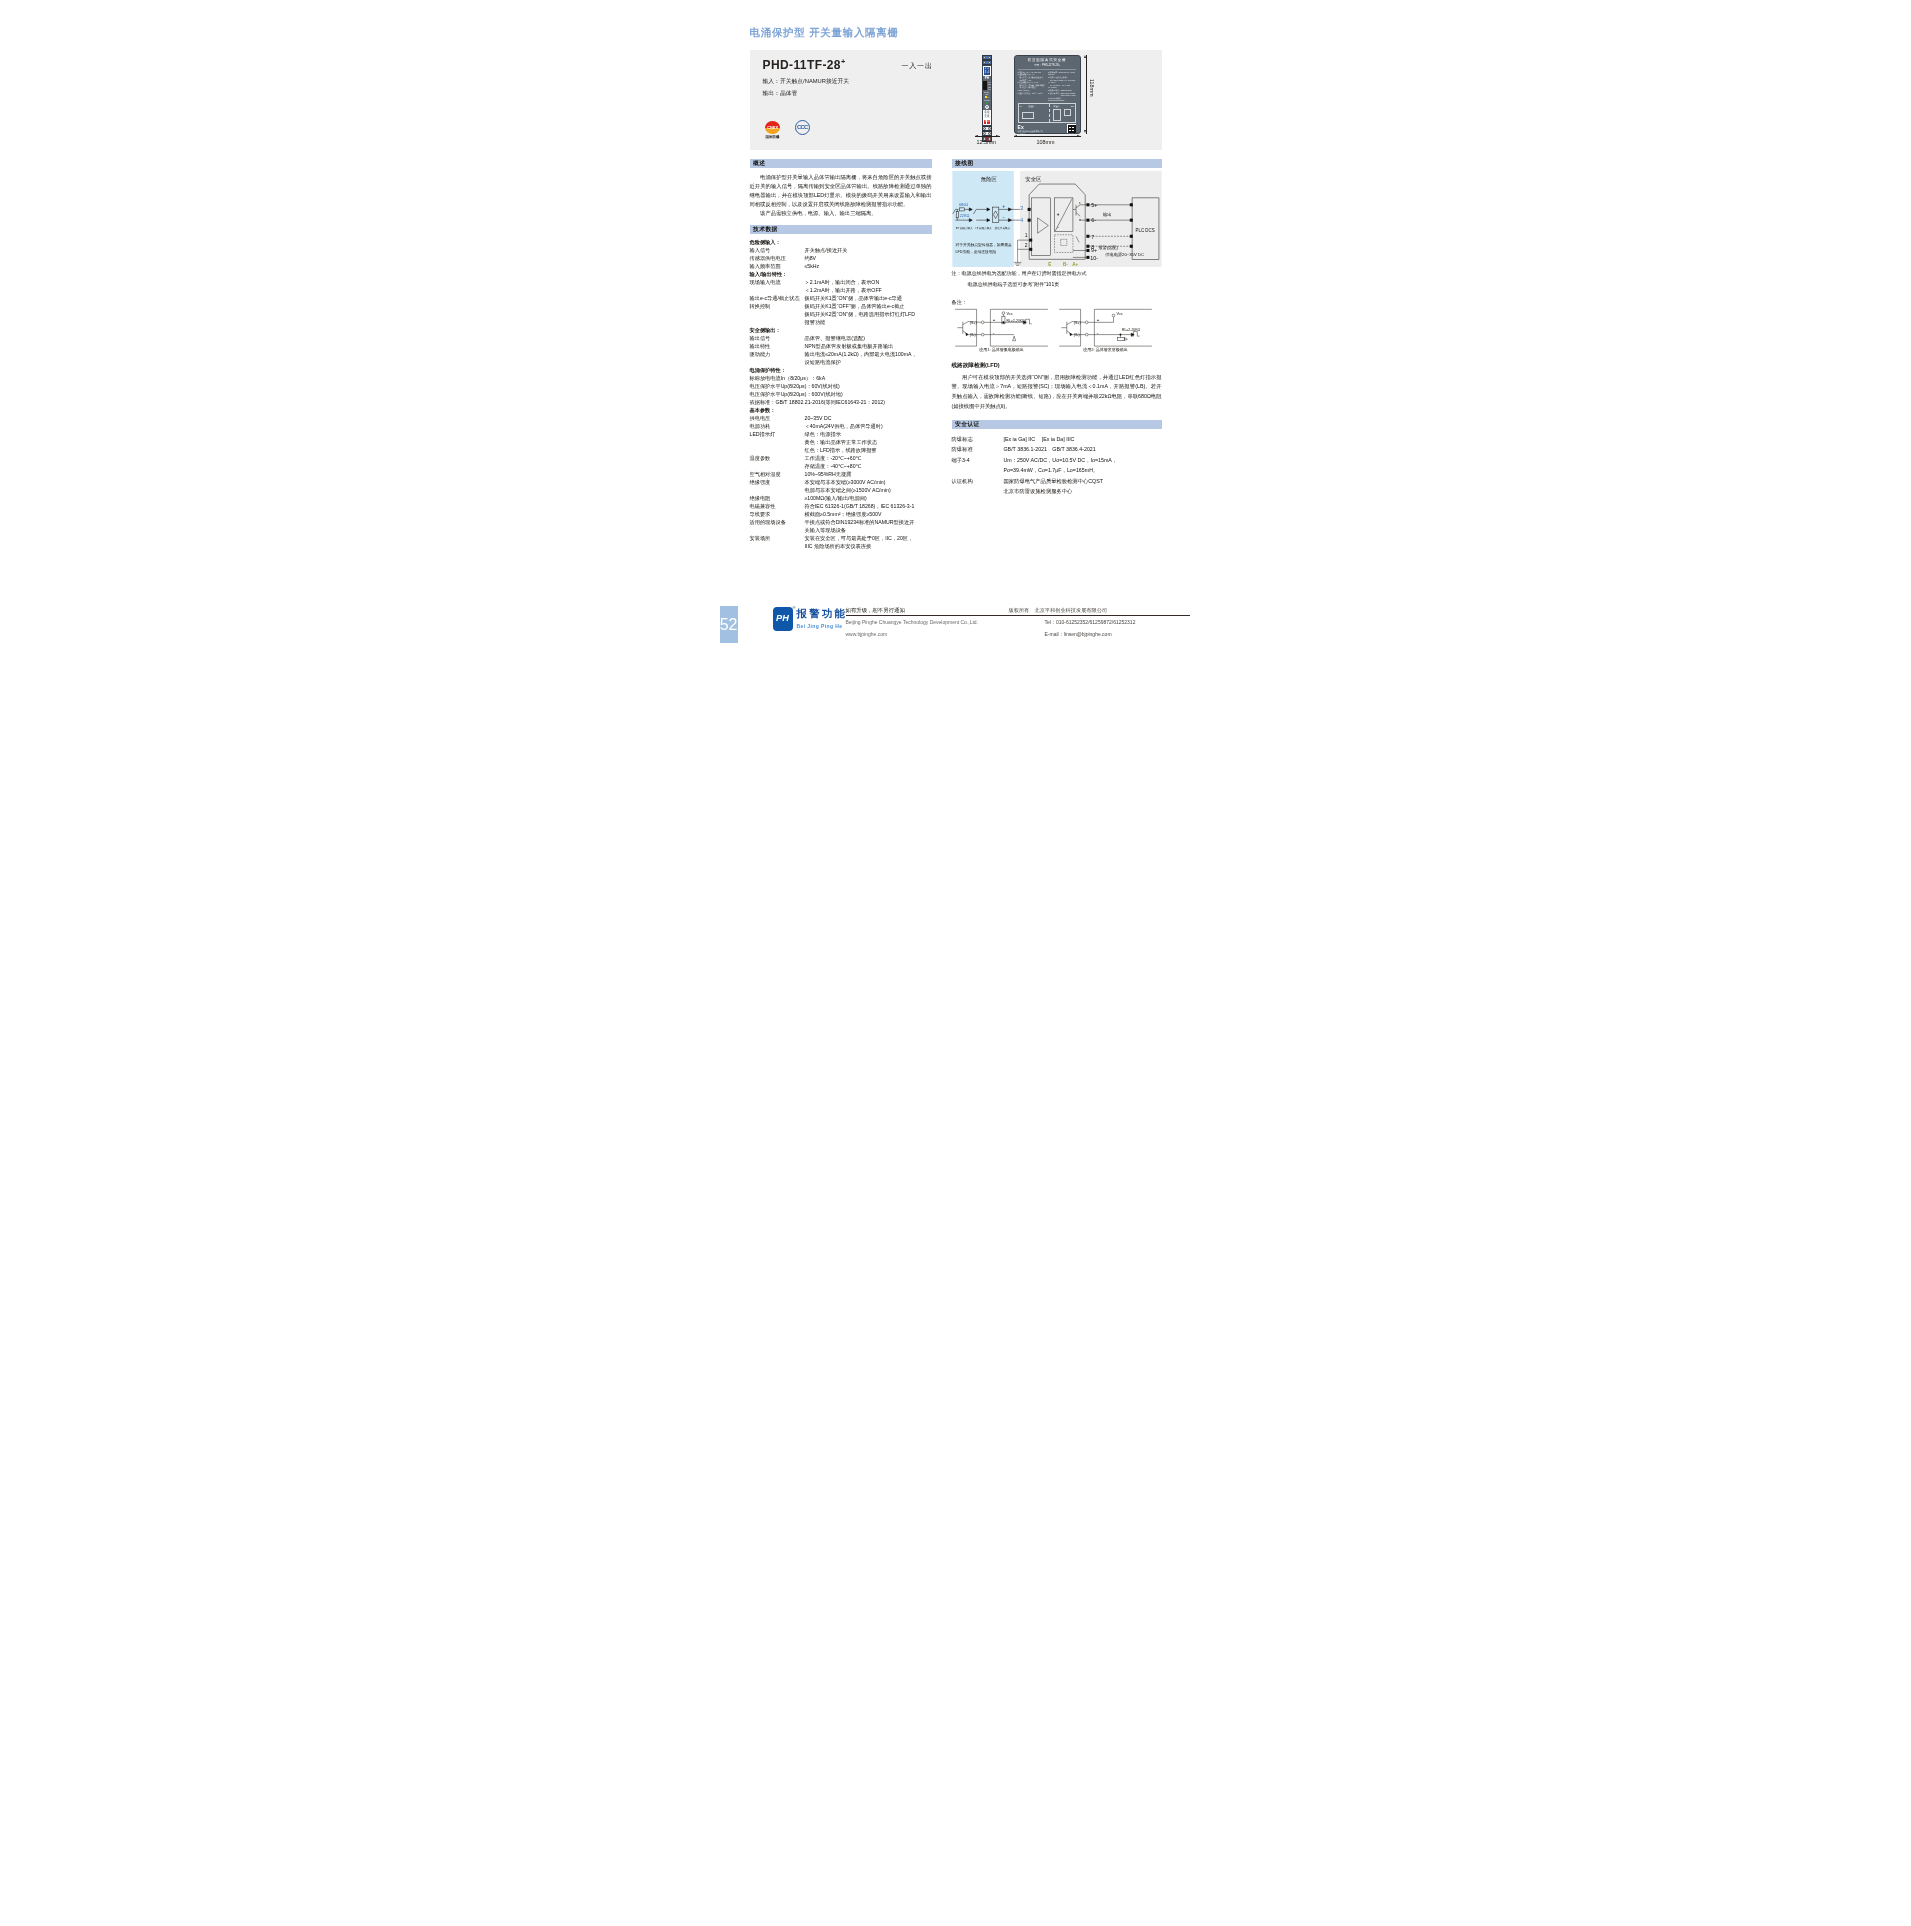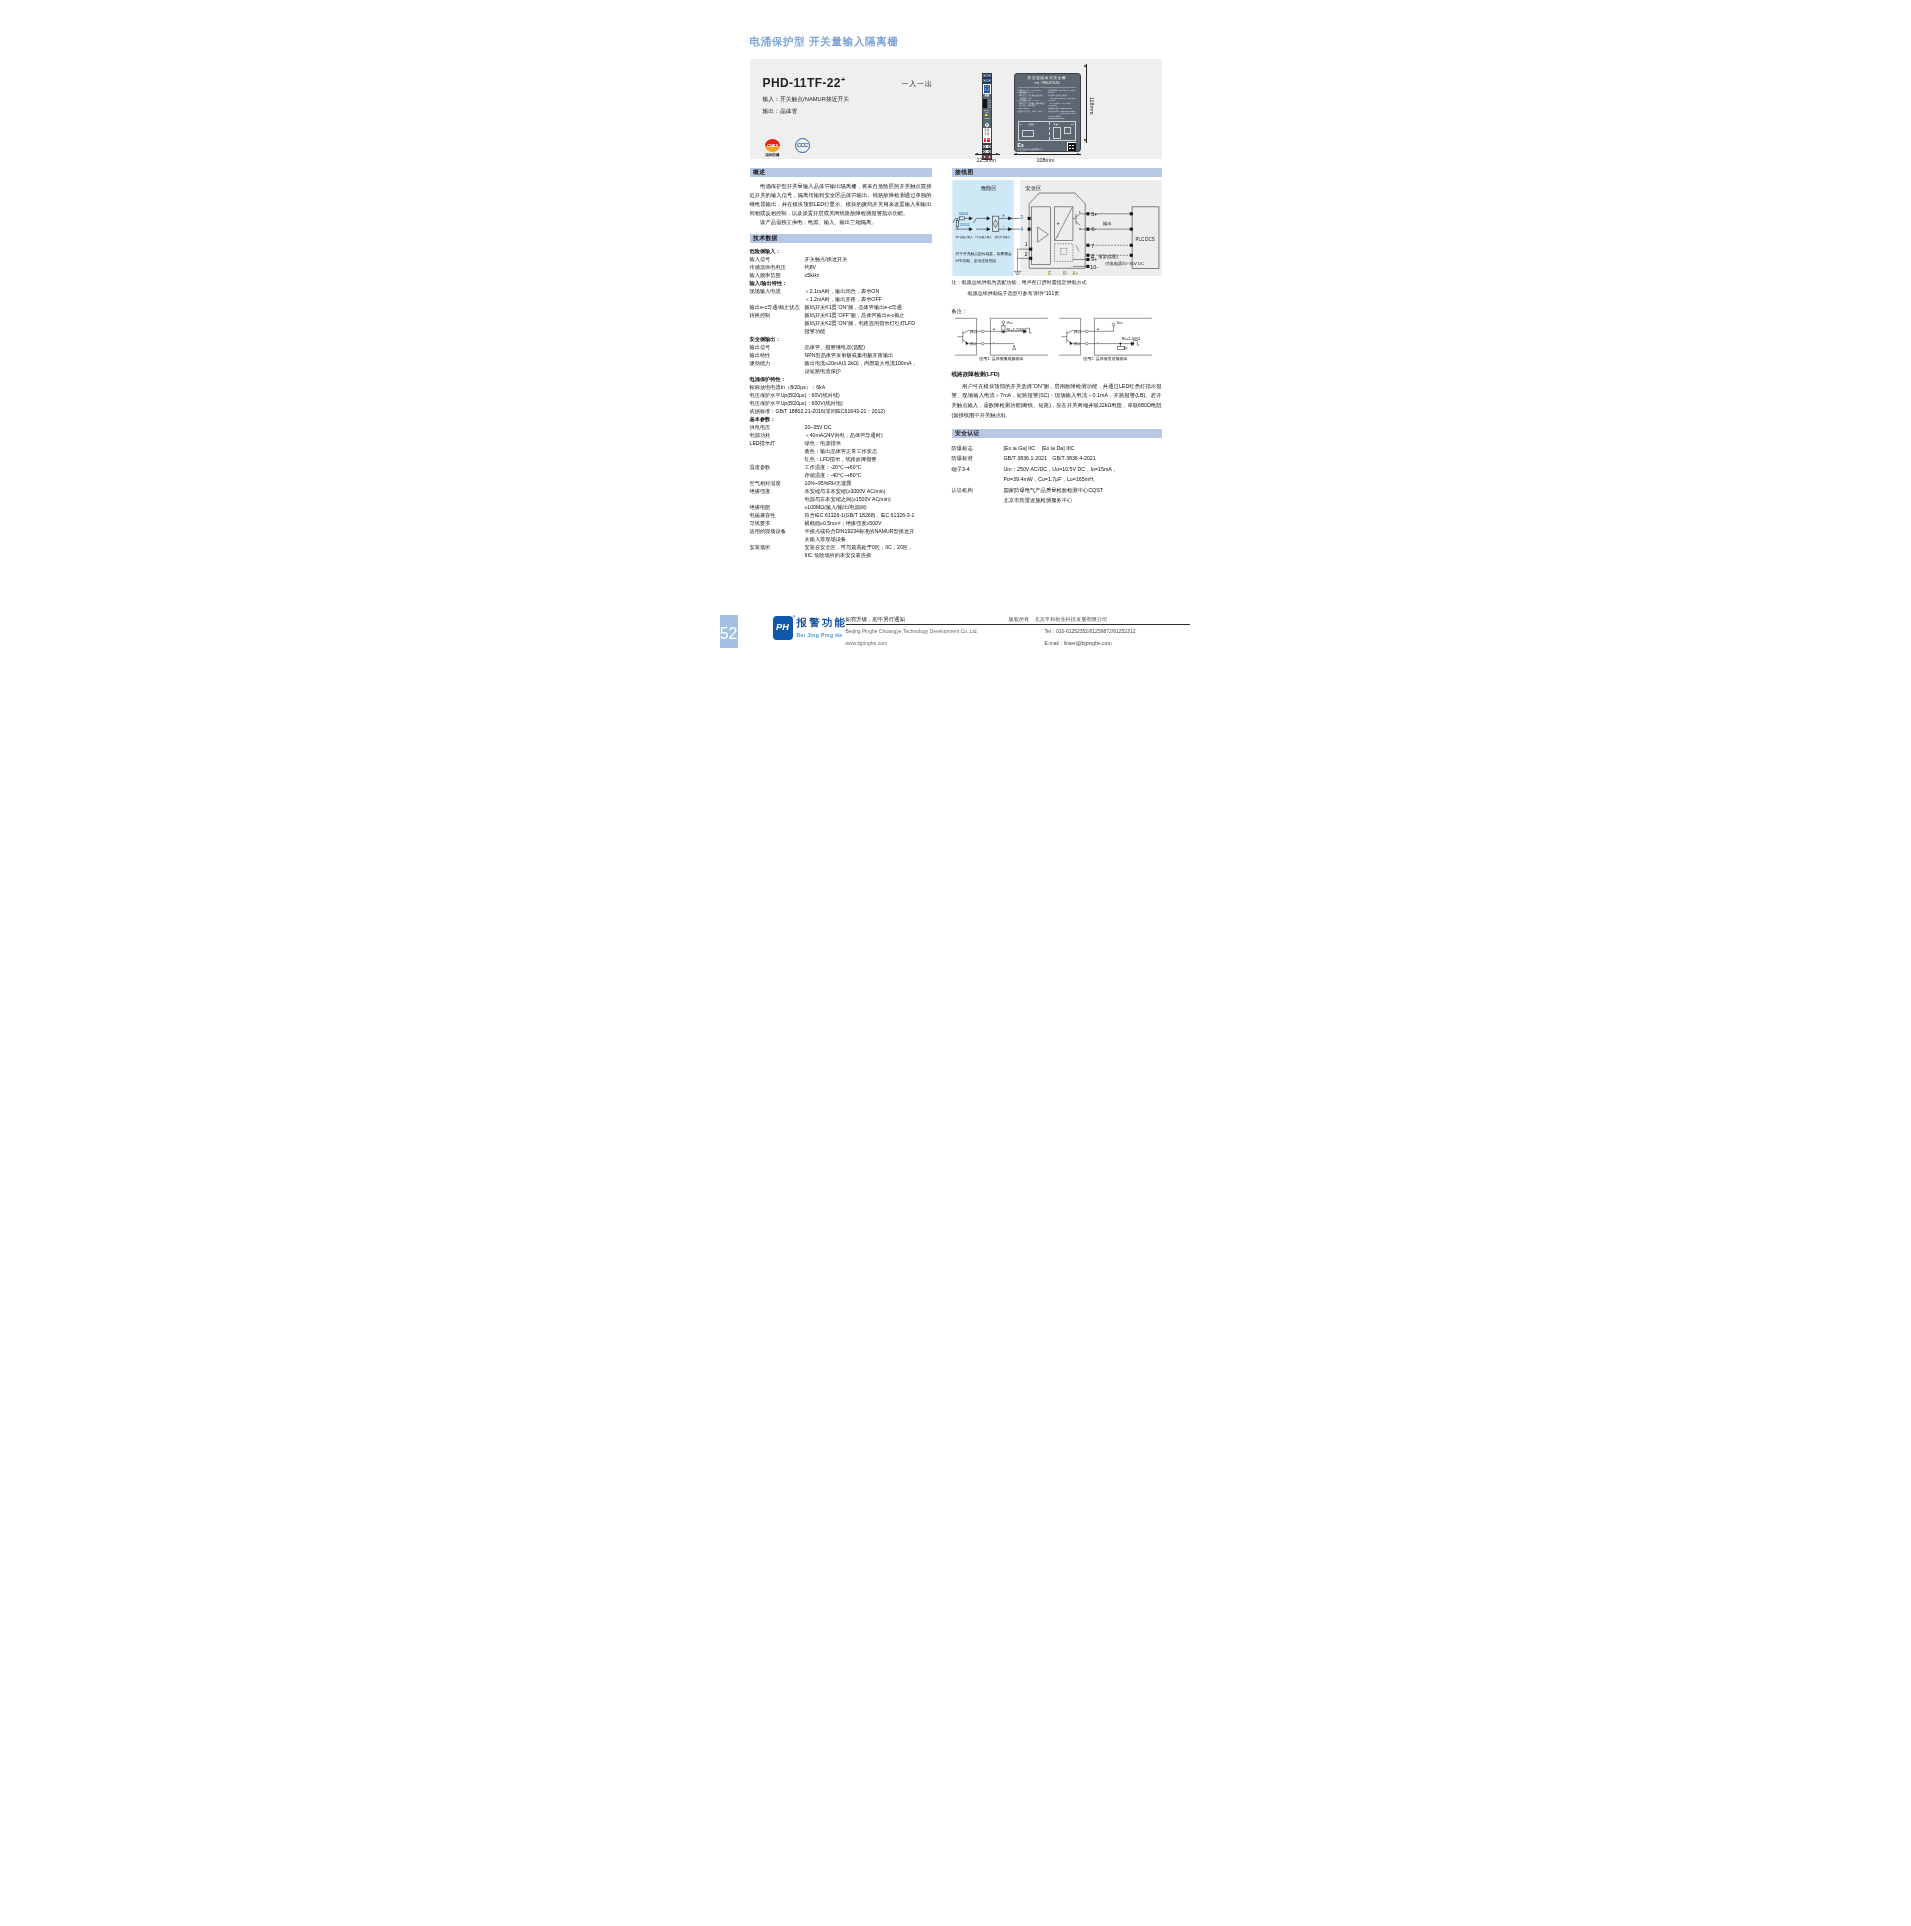--- a/index.html
+++ b/index.html
@@ -1,20 +1,20 @@
 <!DOCTYPE html>
 <html style="font-size:6.2px"><head>
 <meta charset="utf-8">
 <style>
   * { margin:0; padding:0; box-sizing:border-box; }
   html,body { background:#ffffff; }
   body { font-family:"Liberation Sans","DejaVu Sans",sans-serif; color:#1a1a1a; }
   .page { position:relative; width:478px; height:648px; margin:0 auto; background:#ffffff; overflow:hidden; }
 
-  .abs { position:absolute;margin-top:9px; }
+  .abs { position:absolute; }
 
   
   .doc-title { left:33px; top:26px; font-size:10.4px; font-weight:bold; color:#7da4d6; letter-spacing:0.8px; }
   .product-box { left:33px; top:50px; width:412px; height:100px; background:#efefef; }
   .model { left:13px; top:7px; font-size:12px; font-weight:bold; color:#262220; letter-spacing:0.4px; }
   .model sup { font-size:7.3px; }
   .io-count { left:152px; top:10.8px; font-size:7px; color:#262220; letter-spacing:0.8px; }
   .spec-line1 { left:13px; top:27px; font-size:5.8px; color:#262220; }
   .spec-line2 { left:13px; top:39px; font-size:5.8px; color:#262220; }
 
@@ -132,21 +132,21 @@
   svg text { font-family:"Liberation Sans","DejaVu Sans",sans-serif; }
 </style>
 </head>
 <body>
 
 <div class="page">
 
   <div class="abs doc-title">电涌保护型 开关量输入隔离栅</div>
 
   <div class="abs product-box">
-    <div class="abs model"><span>PHD-11TF-22</span><sup>+</sup></div>
+    <div class="abs model"><span>PHD-11TF-28</span><sup>+</sup></div>
     <div class="abs io-count">一入一出</div>
     <div class="abs spec-line1">输入：开关触点/NAMUR接近开关</div>
     <div class="abs spec-line2">输出：晶体管</div>
 
     <div class="abs cnex">
       <div class="cnex-circle">
         <div class="cnex-top"></div>
           <div class="cnex-bot"></div>
         <div class="cnex-txt">CNEX</div>
       </div>

